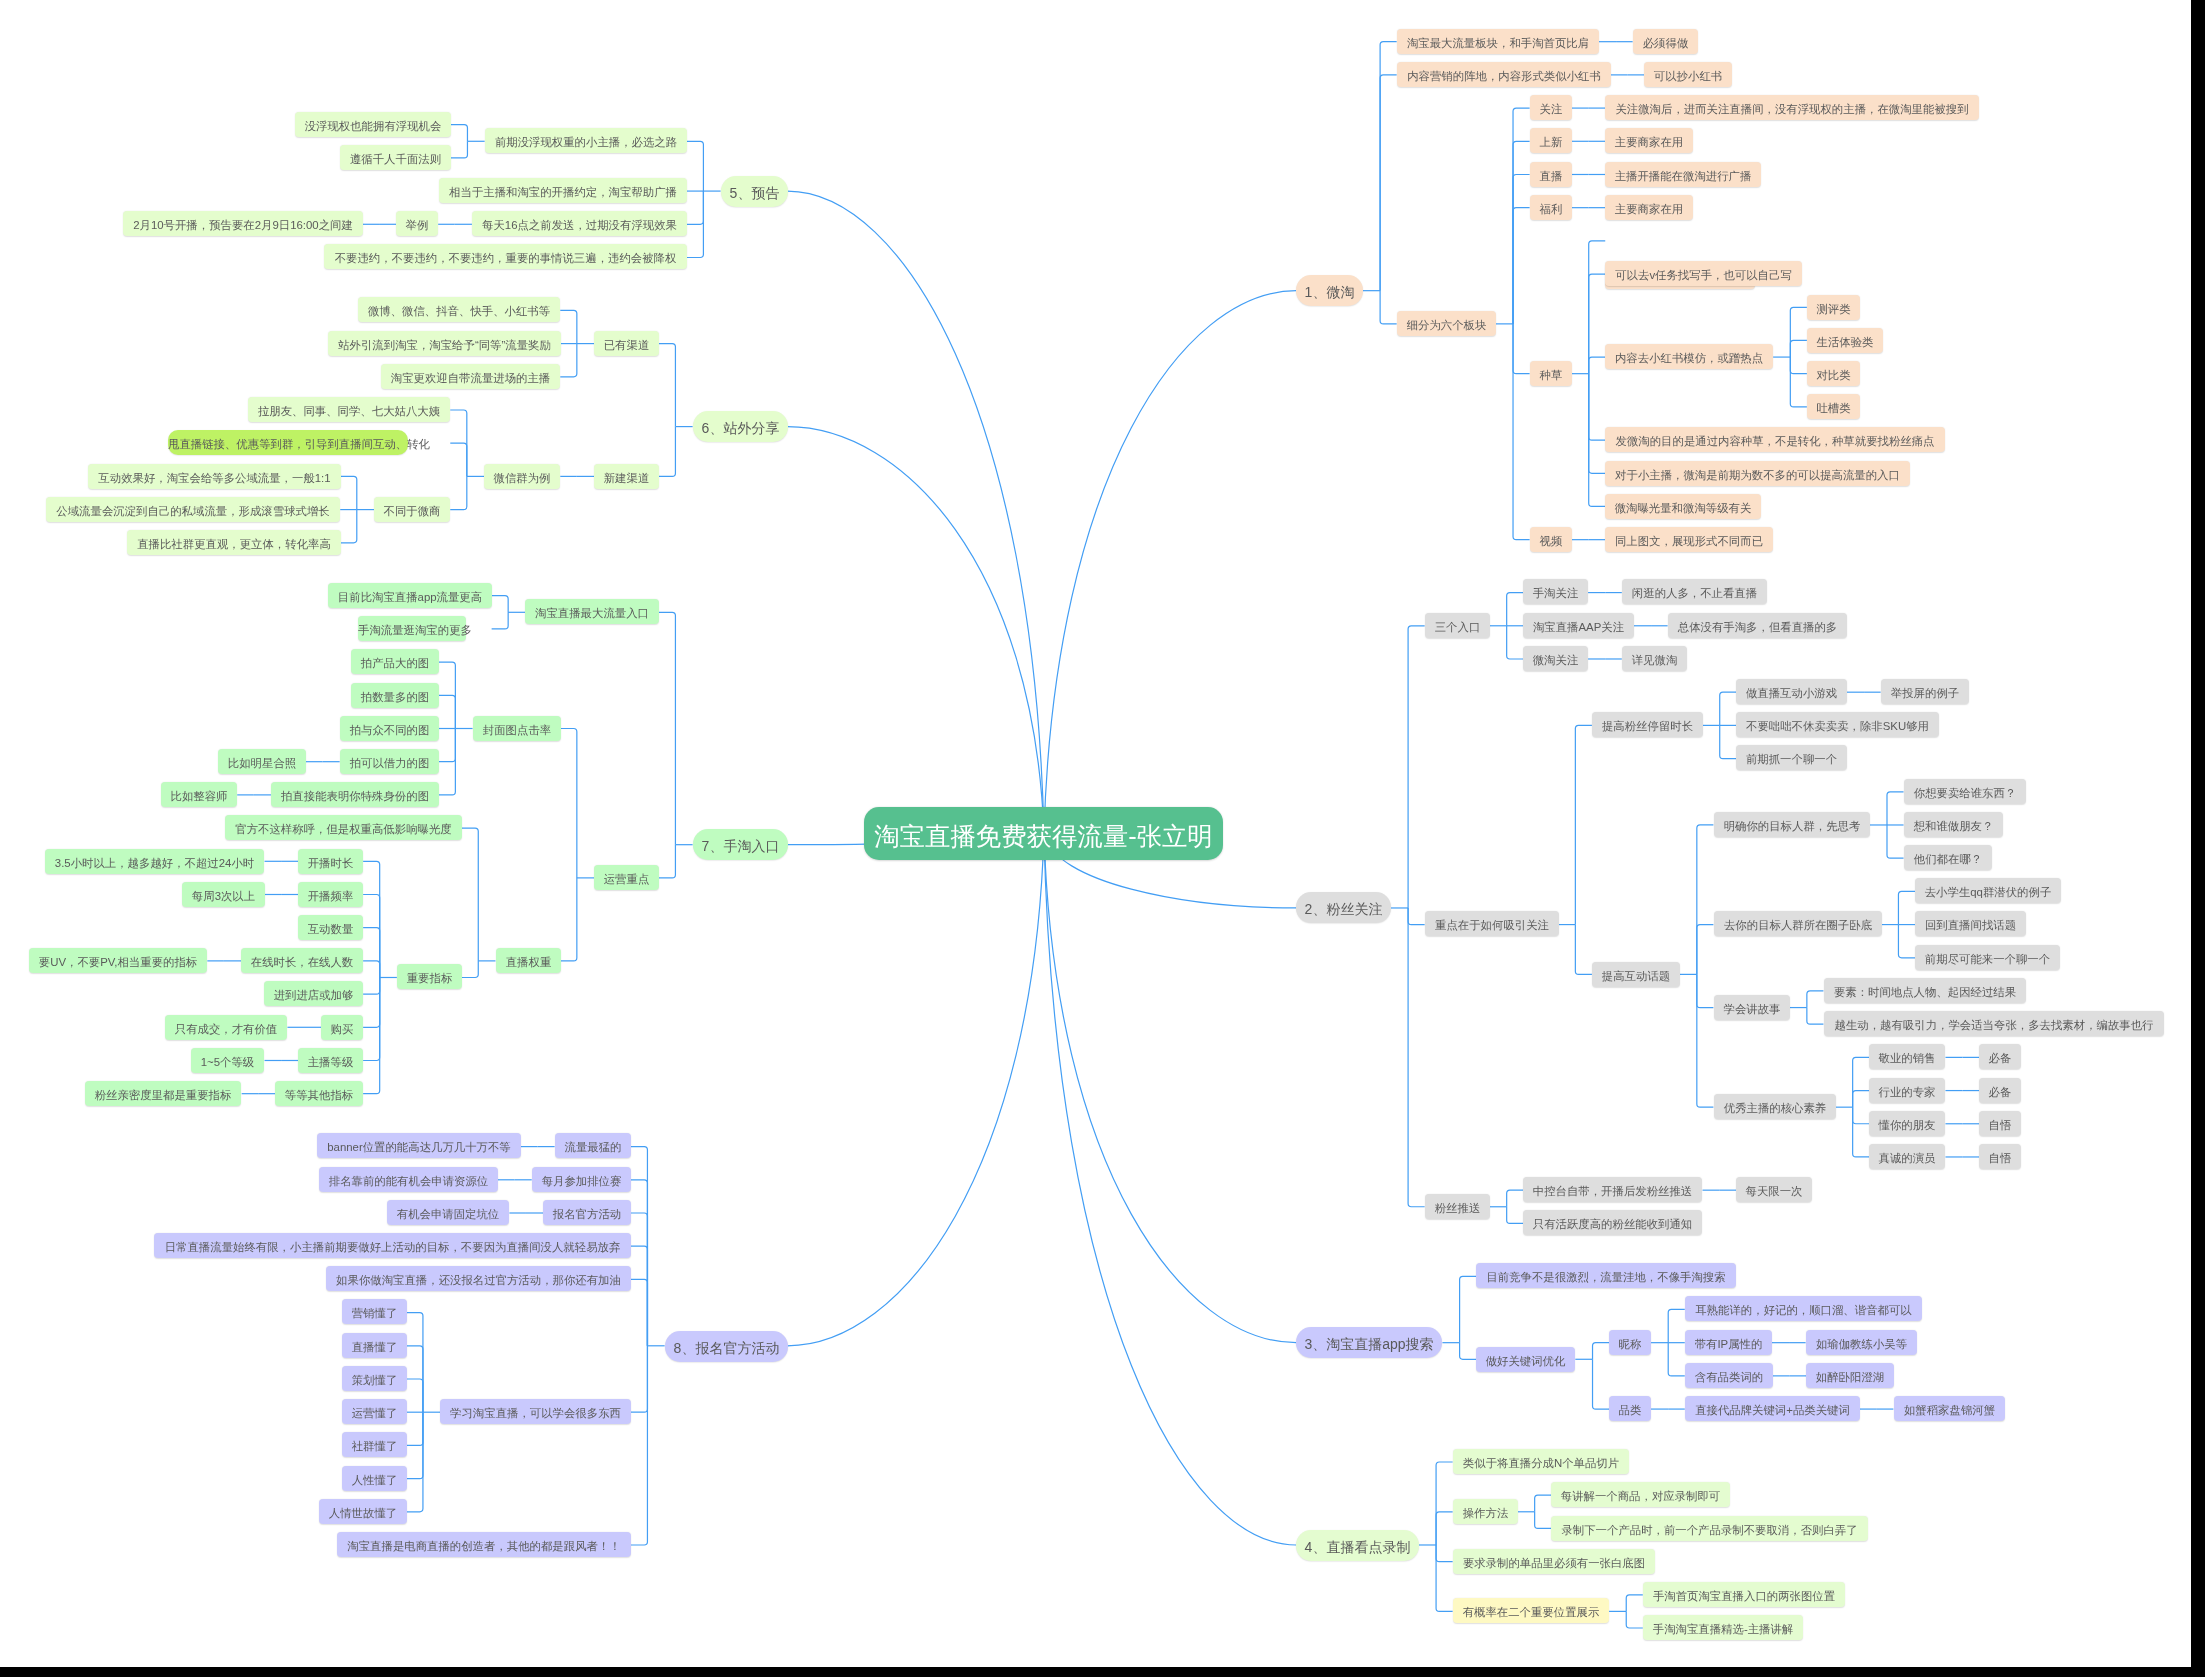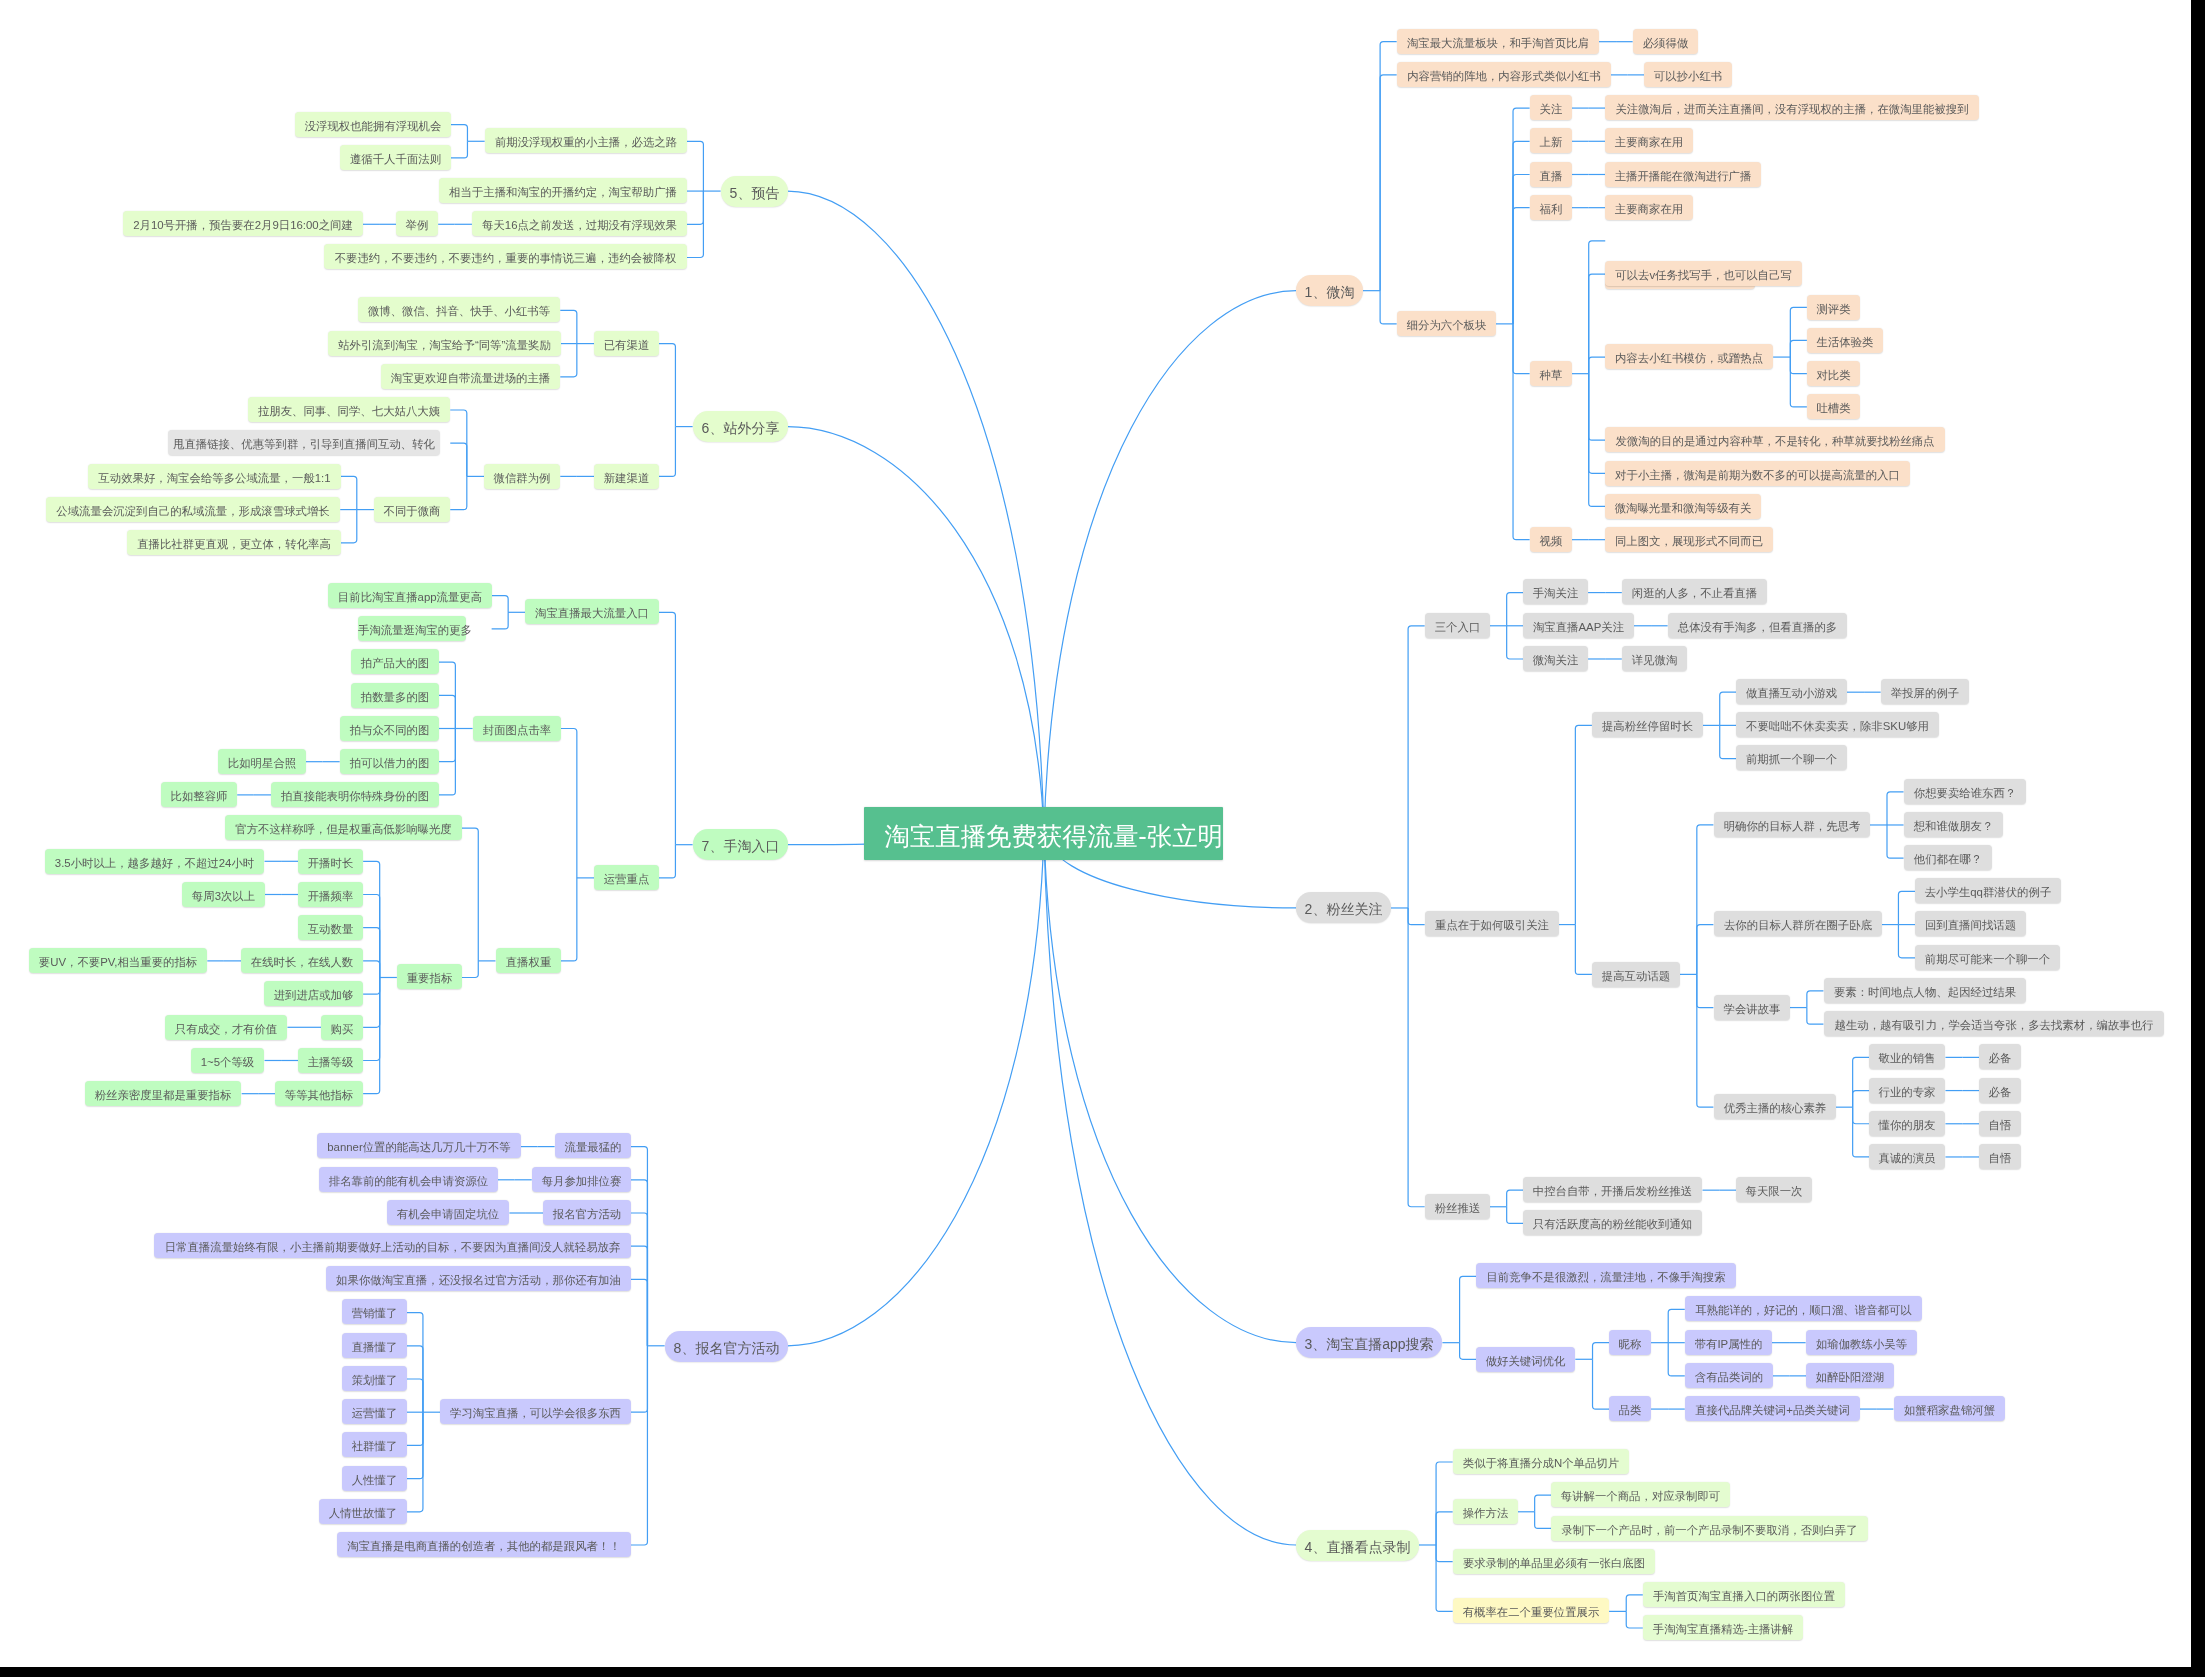--- a/index.html
+++ b/index.html
@@ -6,22 +6,22 @@
   html,body{margin:0;padding:0;background:#000;}
   #page{position:relative;width:2205px;height:1677px;background:#000;overflow:hidden;
         font-family:"Liberation Sans",sans-serif;}
   #canvas{position:absolute;left:0;top:0;width:2191px;height:1667px;background:#fff;overflow:hidden;}
   #links{position:absolute;left:0;top:0;}
   .node{position:absolute;box-sizing:border-box;white-space:nowrap;height:25.4px;line-height:29px;
         border-radius:4.1px;color:#5a5a5a;text-align:center;
         box-shadow:0 0.6px 1.3px rgba(0,0,0,.13);font-size:11.4px;
         -webkit-font-smoothing:antialiased;transform:translateZ(0);}
   .lv1{font-size:14px;height:30.5px;line-height:34px;border-radius:15px;}
-  #root{position:absolute;font-size:25.4px;color:#fff;border-radius:1px;
-        height:53px;line-height:59px;text-align:right;box-shadow:0 0.6px 1.9px rgba(0,0,0,.16);
+  #root{position:absolute;font-size:25.4px;color:#fff;border-radius:15px;
+        height:53px;line-height:59px;text-align:center;box-shadow:0 0.6px 1.9px rgba(0,0,0,.16);
         white-space:nowrap;box-sizing:border-box;
         -webkit-font-smoothing:antialiased;transform:translateZ(0);}
 </style>
 </head>
 <body>
 
 <div id="page">
   <div id="canvas">
     <svg id="links" width="2191" height="1667" viewBox="0 0 3445 2620">
         <path d="M2143,456.5000000000001L2170,456.5000000000001" fill="none" stroke="#439ef4" stroke-width="1.9"></path>
@@ -348,21 +348,21 @@
       <div class="node" style="left: 123px; top: 211px; width: 240px; background: rgb(228, 253, 205);">2月10号开播，预告要在2月9日16:00之间建</div>
       <div class="node" style="left: 324px; top: 244px; width: 363px; background: rgb(228, 253, 205);">不要违约，不要违约，不要违约，重要的事情说三遍，违约会被降权</div>
       <div class="node lv1" style="left: 693px; top: 411px; width: 95px; background: rgb(228, 253, 205);">6、站外分享</div>
       <div class="node" style="left: 594px; top: 331px; width: 65px; background: rgb(228, 253, 205);">已有渠道</div>
       <div class="node" style="left: 358px; top: 297px; width: 202px; background: rgb(228, 253, 205);">微博、微信、抖音、快手、小红书等</div>
       <div class="node" style="left: 328px; top: 331px; width: 233px; background: rgb(228, 253, 205);">站外引流到淘宝，淘宝给予“同等”流量奖励</div>
       <div class="node" style="left: 381px; top: 364px; width: 179px; background: rgb(228, 253, 205);">淘宝更欢迎自带流量进场的主播</div>
       <div class="node" style="left: 594px; top: 464px; width: 65px; background: rgb(228, 253, 205);">新建渠道</div>
       <div class="node" style="left: 484px; top: 464px; width: 76px; background: rgb(228, 253, 205);">微信群为例</div>
       <div class="node" style="left: 248px; top: 397px; width: 202px; background: rgb(228, 253, 205);">拉朋友、同事、同学、七大姑八大姨</div>
-      <div class="node" style="left: 168px; top: 430px; width: 272px; background: #e5e5e5;">甩直播链接、优惠等到群，引导到直播间互动、转化</div>
+      <div class="node" style="left: 168px; top: 430px; width: 240px; background: #bef264; border-radius: 10px;">甩直播链接、优惠等到群，引导到直播间互动、转化</div>
       <div class="node" style="left: 374px; top: 497px; width: 76px; background: rgb(228, 253, 205);">不同于微商</div>
       <div class="node" style="left: 88px; top: 464px; width: 253px; background: rgb(228, 253, 205);">互动效果好，淘宝会给等多公域流量，一般1:1</div>
       <div class="node" style="left: 46px; top: 497px; width: 294px; background: rgb(228, 253, 205);">公域流量会沉淀到自己的私域流量，形成滚雪球式增长</div>
       <div class="node" style="left: 127px; top: 530px; width: 214px; background: rgb(228, 253, 205);">直播比社群更直观，更立体，转化率高</div>
       <div class="node lv1" style="left: 693px; top: 829px; width: 95px; background: rgb(191, 252, 192);">7、手淘入口</div>
       <div class="node" style="left: 525px; top: 599px; width: 134px; background: rgb(191, 252, 192);">淘宝直播最大流量入口</div>
       <div class="node" style="left: 328px; top: 583px; width: 164px; background: rgb(191, 252, 192);">目前比淘宝直播app流量更高</div>
       <div class="node" style="left: 358px; top: 616px; width: 108px; background: rgb(191, 252, 192);">手淘流量逛淘宝的更多</div>
       <div class="node" style="left: 594px; top: 865px; width: 65px; background: rgb(191, 252, 192);">运营重点</div>
       <div class="node" style="left: 473px; top: 716px; width: 88px; background: rgb(191, 252, 192);">封面图点击率</div>

